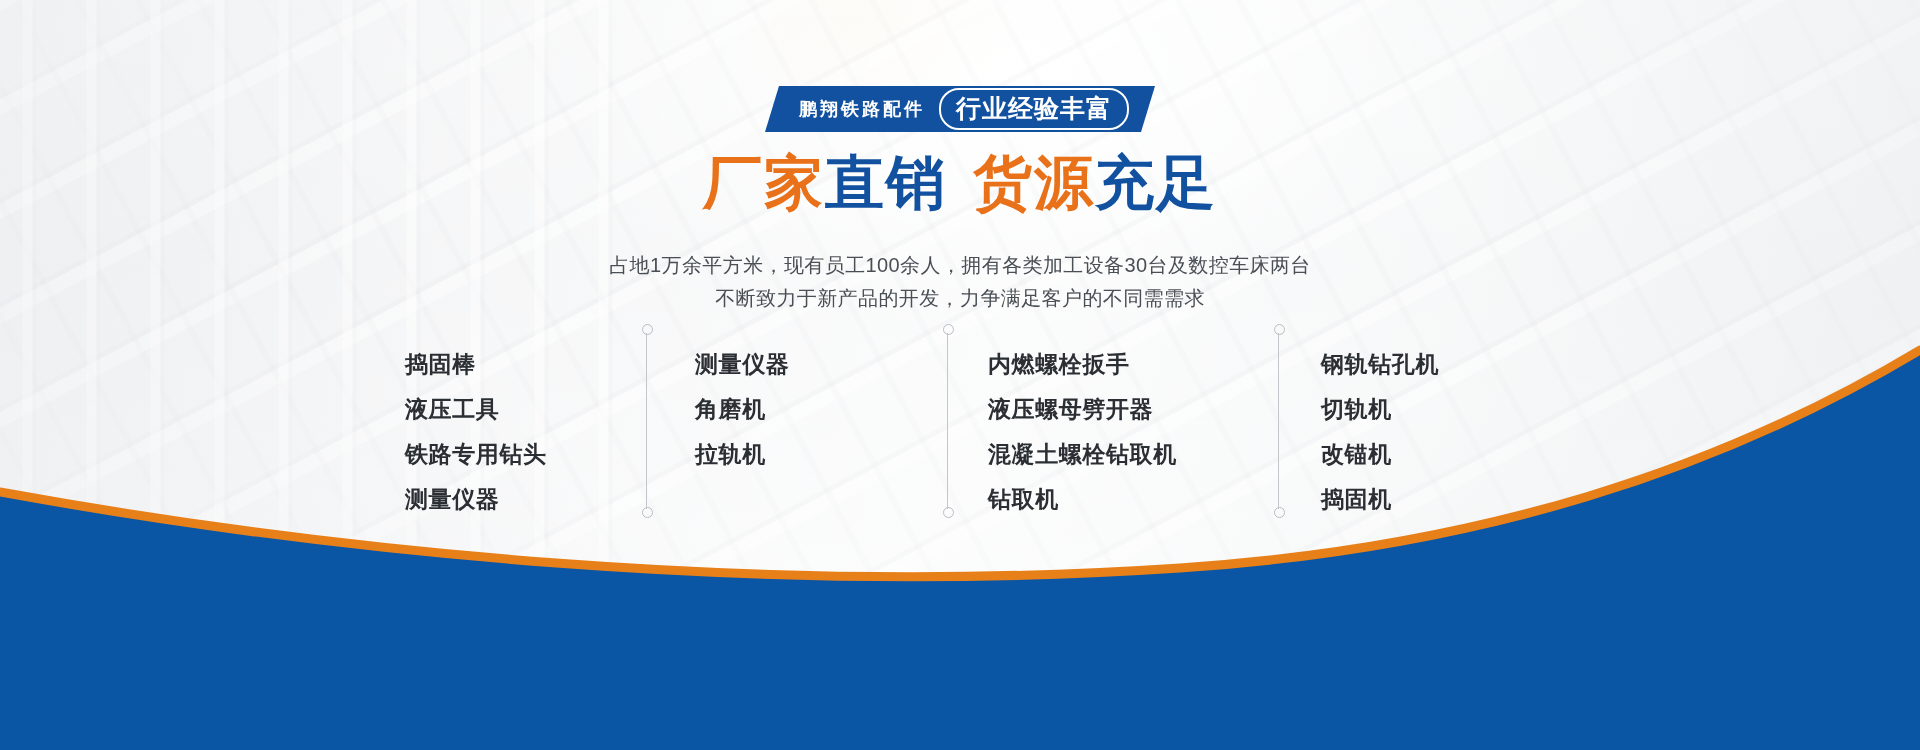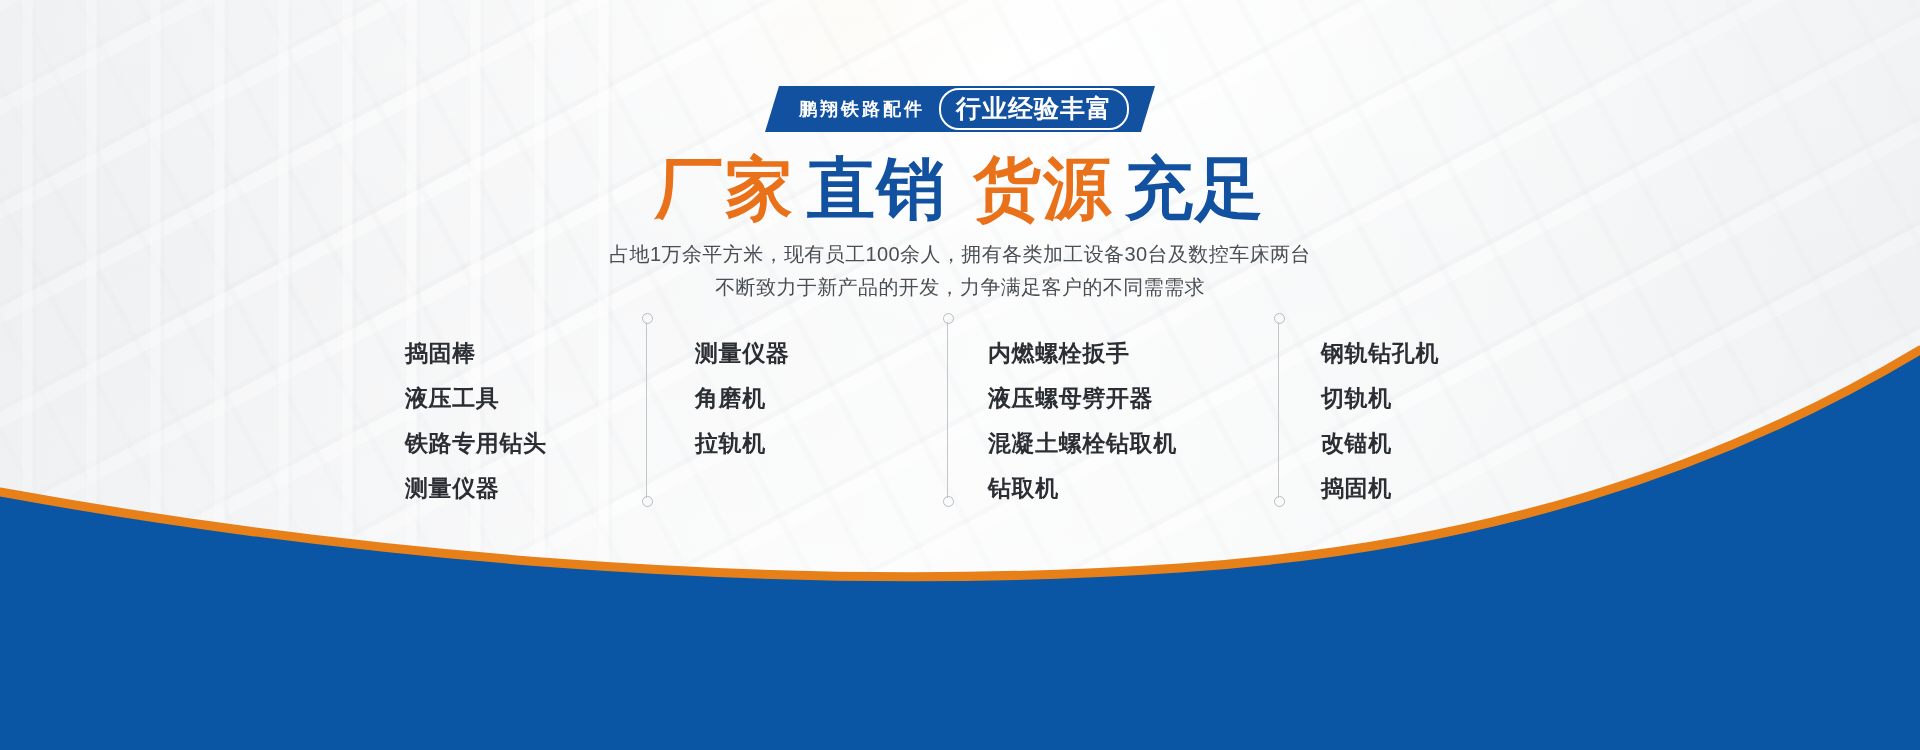--- a/index.html
+++ b/index.html
@@ -118,34 +118,34 @@
     font-weight:700;
     letter-spacing:1px;
     line-height:1;
     padding:6px 15px 7px;
     white-space:nowrap;
   }
 
   
   .headline {
     margin-top:22px;
-    font-size:68px;
+    font-size:59px;
     font-weight:800;
     line-height:1;
     letter-spacing:2px;
     white-space:nowrap;
     display:flex; align-items:baseline;text-align:center;
   }
   .h-orange { color:#E8711A; }
-  .h-blue   { color:#11519F;margin-left:12px; }
+  .h-blue   { color:#11519F; }
   .h-gap    { display:inline-block; width:26px; }
 
   
   .subtitle {
-    margin-top:16px;
+    margin-top:36px;
     text-align:center;
     color:#4a4f55;
     font-size:20px;
     line-height:1.65;
     letter-spacing:.4px;
     white-space:nowrap;
   }
   .subtitle span { display:block; }
 
   

